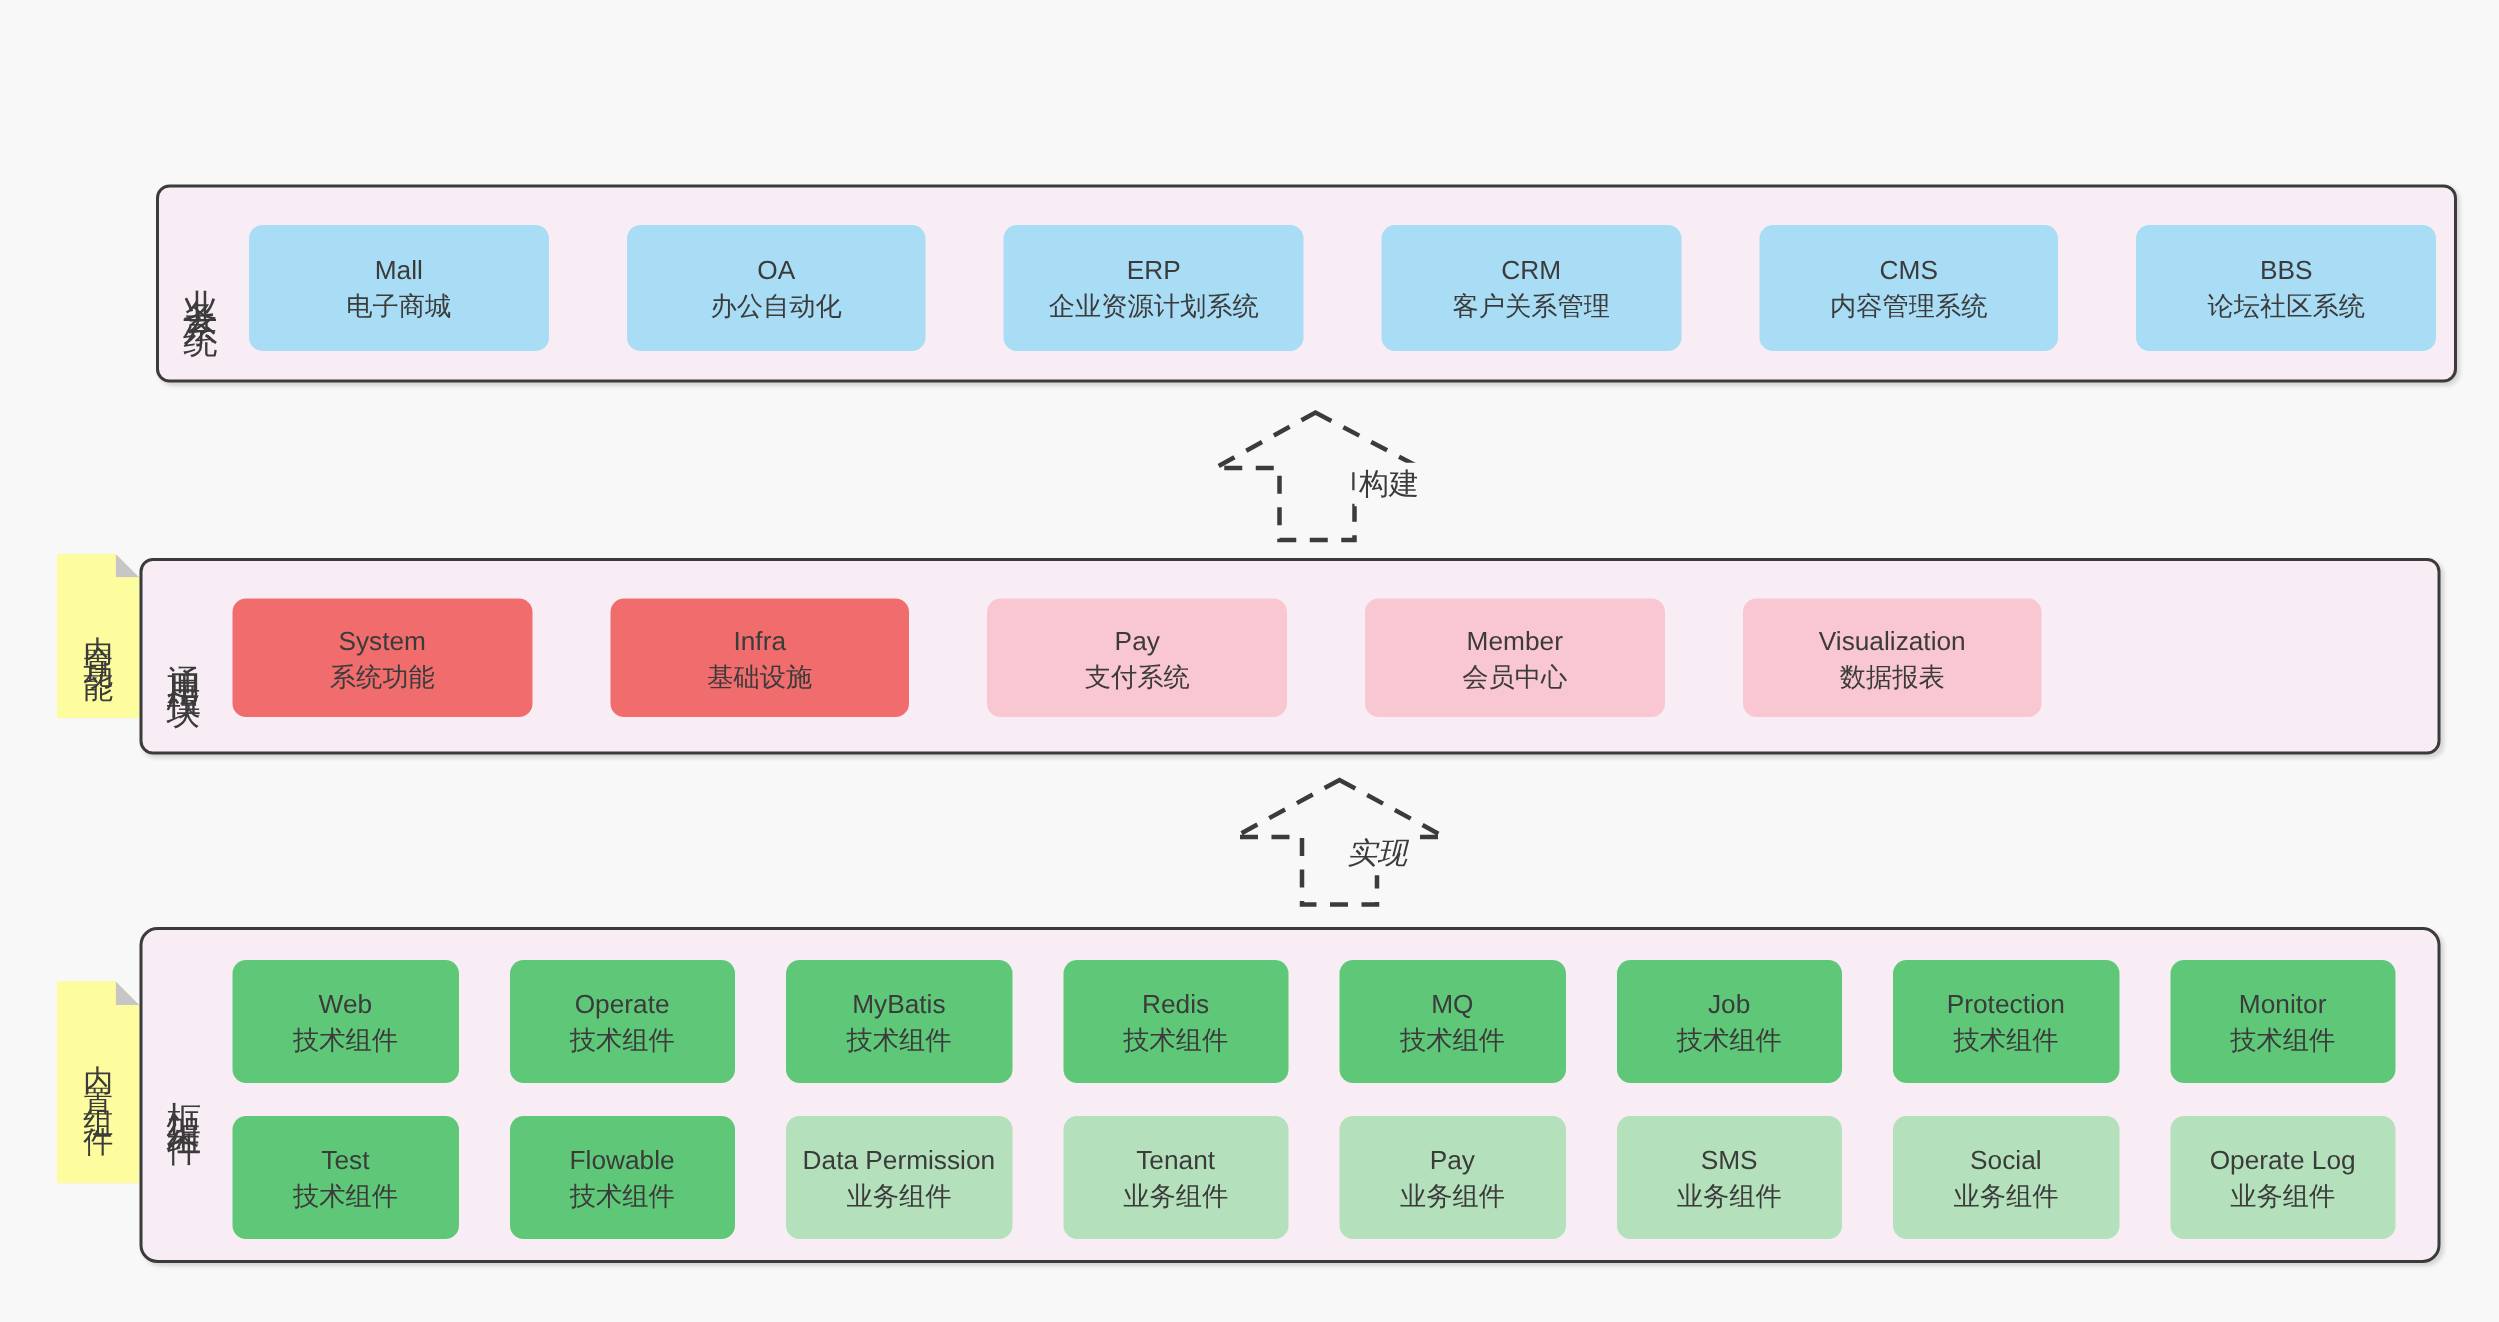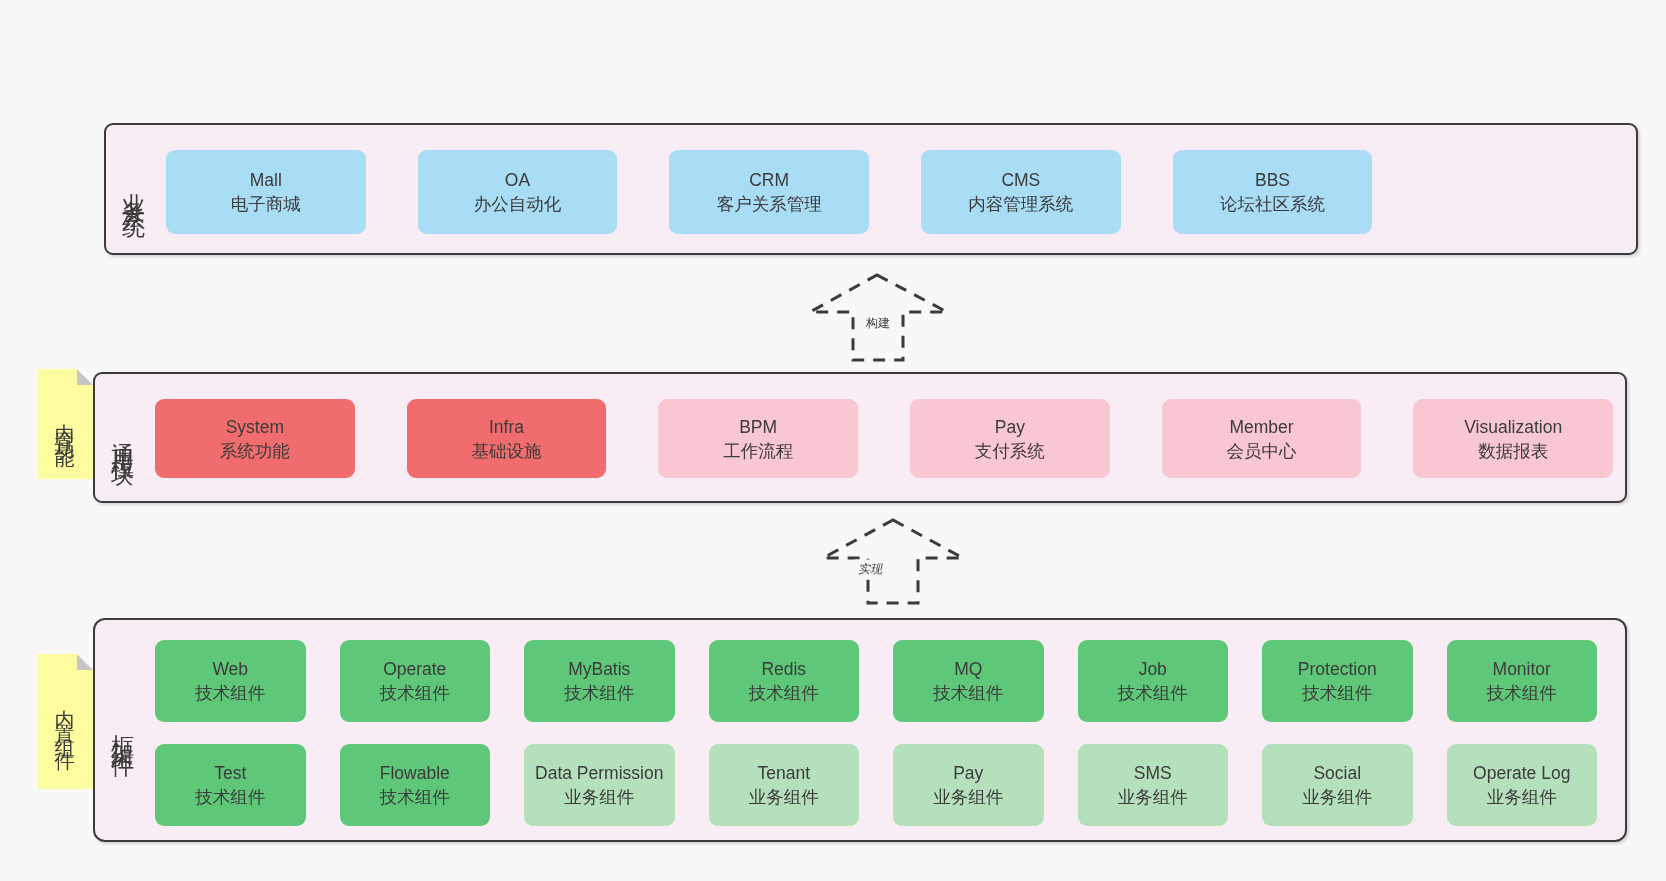--- a/index.html
+++ b/index.html
@@ -82,22 +82,23 @@
     stroke-width:3;
     stroke-dasharray:12 9;
   }
   .arrow-1{left:800px;top:265px;}
   .arrow-2{left:815px;top:510px;}
   .arrow-label{
     position:absolute;
     transform:translate(-50%,-50%);
     background:var(--page-bg,#f8f8f8);
     padding:1px 3px;
-    font-size:12px;color:var(--text,#3b3b3b);
+    font-size:20px;color:var(--text,#3b3b3b);
     white-space:nowrap;
+    margin-left:48px;
   }
   .arrow-label-1{left:878px;top:323px;}
   .arrow-label-2{left:870px;top:569px;font-style:italic;}
 </style>
 </head>
 <body>
 
 <div class="stage">
 
   <div class="sticky sticky-features">内置功能</div>
@@ -106,20 +107,24 @@
   <section class="layer layer-1">
     <div class="v-label">业务系统</div>
     <div class="boxes">
         <div class="box blue">
           <div class="box-name">Mall</div>
           <div class="box-desc">电子商城</div>
         </div>
         <div class="box blue">
           <div class="box-name">OA</div>
           <div class="box-desc">办公自动化</div>
+        </div>
+        <div class="box blue">
+          <div class="box-name">ERP</div>
+          <div class="box-desc">企业资源计划系统</div>
         </div>
         <div class="box blue">
           <div class="box-name">CRM</div>
           <div class="box-desc">客户关系管理</div>
         </div>
         <div class="box blue">
           <div class="box-name">CMS</div>
           <div class="box-desc">内容管理系统</div>
         </div>
         <div class="box blue">
@@ -139,24 +144,20 @@
     <div class="boxes">
         <div class="box red">
           <div class="box-name">System</div>
           <div class="box-desc">系统功能</div>
         </div>
         <div class="box red">
           <div class="box-name">Infra</div>
           <div class="box-desc">基础设施</div>
         </div>
         <div class="box pink">
-          <div class="box-name">BPM</div>
-          <div class="box-desc">工作流程</div>
-        </div>
-        <div class="box pink">
           <div class="box-name">Pay</div>
           <div class="box-desc">支付系统</div>
         </div>
         <div class="box pink">
           <div class="box-name">Member</div>
           <div class="box-desc">会员中心</div>
         </div>
         <div class="box pink">
           <div class="box-name">Visualization</div>
           <div class="box-desc">数据报表</div>

